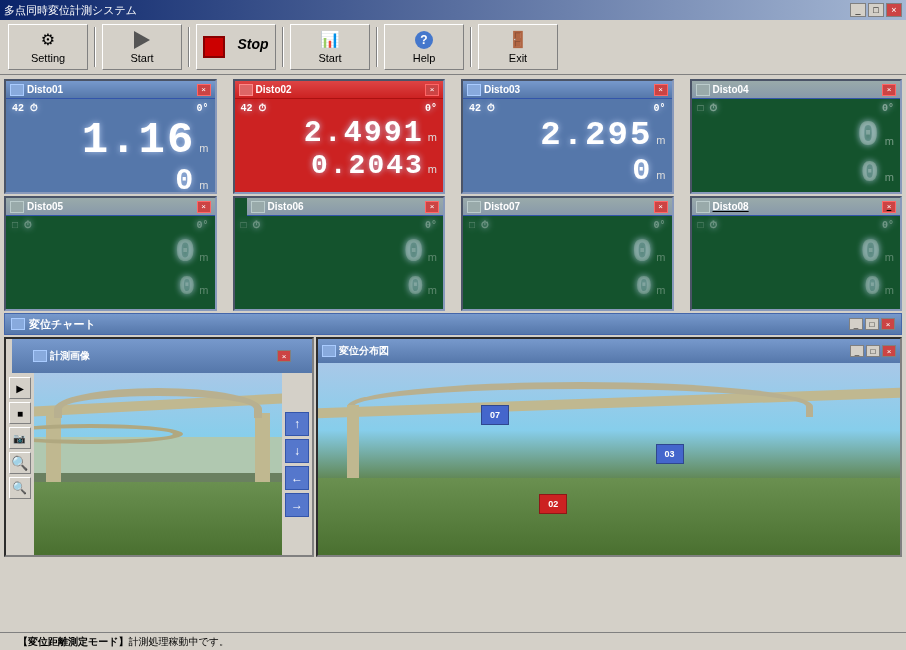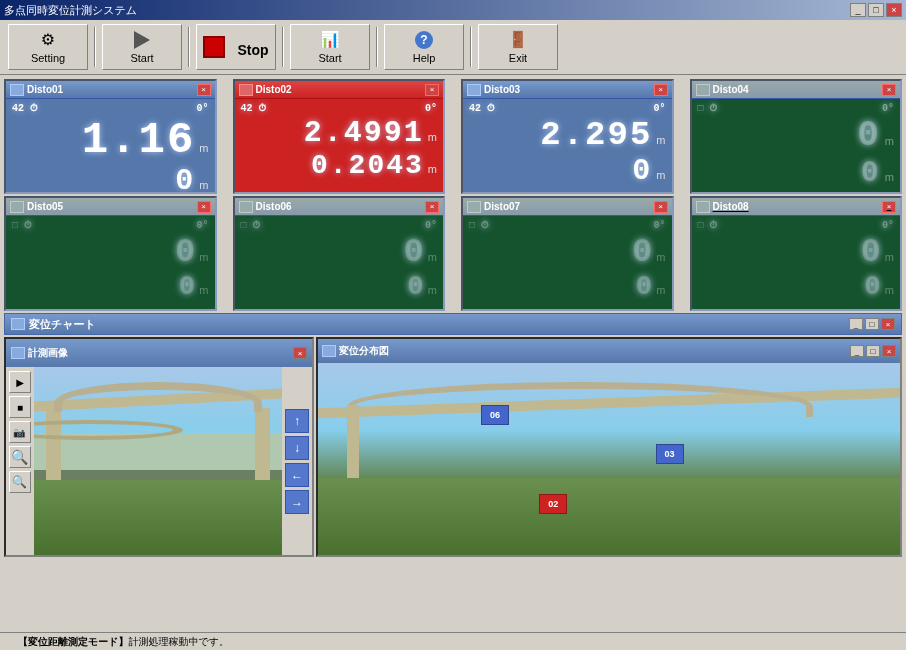--- a/index.html
+++ b/index.html
@@ -248,25 +248,26 @@
 
     .camera-panel {
       background: #d4d0c8;
       border: 2px inset #808080;
       width: 310px;
       display: flex;
       flex-direction: column;
     }
     .camera-header {
       background: linear-gradient(to bottom, #7799cc, #5577aa);
-      height: 28px;
+      height: 34px;
       display: flex;
       align-items: center;
       justify-content: space-between;
-      padding: 0 5px;
+      padding: 0 21px;
+      margin-left: 6px;
     }
     .camera-body {
       display: flex;
       flex: 1;
       overflow: hidden;
     }
     .camera-controls {
       display: flex;
       flex-direction: column;
       gap: 3px;
@@ -452,21 +453,21 @@
     <span class="gear-icon-svg">⚙</span>
     <span>Setting</span>
   </div>
   <div class="toolbar-sep"></div>
   <div class="toolbar-btn">
     <div class="play-triangle"></div>
     <span>Start</span>
   </div>
   <div class="toolbar-sep"></div>
   <div class="toolbar-btn stop-btn">
-    <div style="display:flex;align-items:flex-end;gap:12px;">
+    <div style="display:flex;align-items:flex-start;gap:12px;font-style:italic;">
       <div class="stop-square"></div>
       <span class="stop-label">Stop</span>
     </div>
   </div>
   <div class="toolbar-sep"></div>
   <div class="toolbar-btn">
     <span class="data-icon">📊</span>
     <span>Start</span>
   </div>
   <div class="toolbar-sep"></div>
@@ -601,21 +602,21 @@
           <span class="digit-display" style="font-size:34px;color:rgba(255,255,255,0.2);">0</span>
           <span style="color:rgba(255,255,255,0.3);font-size:11px;">m</span>
         </div>
         <div class="disto-row">
           <span class="digit-display" style="font-size:28px;color:rgba(255,255,255,0.2);">0</span>
           <span style="color:rgba(255,255,255,0.3);font-size:11px;">m</span>
         </div>
       </div>
     </div>
     <div class="disto-panel gray-panel">
-      <div class="disto-header" style="background:linear-gradient(to bottom,#99aaaa,#8899aa);">
+      <div class="disto-header" style="background:linear-gradient(to bottom,#99aaaa,#8899aa);margin-left:12px;">
         <div class="disto-title">
           <div class="panel-icon" style="background:#99aaaa;border-color:#bbcccc;"></div>
           <span>Disto06</span>
         </div>
         <div class="disto-close">×</div>
       </div>
       <div class="disto-body">
         <div class="disto-top-row">
           <span class="digit-display" style="color:rgba(255,255,255,0.3);font-size:10px;">□ ⏱</span>
           <span class="digit-display" style="color:rgba(255,255,255,0.3);font-size:10px;">0°</span>
@@ -752,21 +753,21 @@
 
           <div style="position:absolute;top:0;left:0;right:0;height:35%;background:linear-gradient(180deg,#a8c8e8,#87CEEB);"></div>
 
           <div style="position:absolute;top:18%;left:-5%;right:-5%;height:10px;background:#c0b890;transform:rotate(-2deg);"></div>
           <div style="position:absolute;top:10%;left:5%;right:15%;height:35px;border:7px solid #b8b090;border-radius:50% 50% 0 0/70% 70% 0 0;border-bottom:none;"></div>
           <div style="position:absolute;top:22%;left:5%;width:12px;height:40%;background:#c0b890;"></div>
 
           <div style="position:absolute;bottom:0;left:0;right:0;height:40%;background:linear-gradient(180deg,#6a9050,#4a7030);"></div>
 
           <div class="point-marker blue" style="left:28%;top:22%;">
-            <span>06</span>
+            <span>07</span>
           </div>
           <div class="point-marker blue" style="left:58%;top:42%;">
             <span>03</span>
           </div>
           <div class="point-marker red" style="left:38%;top:68%;">
             <span>02</span>
           </div>
         </div>
       </div>
     </div>

